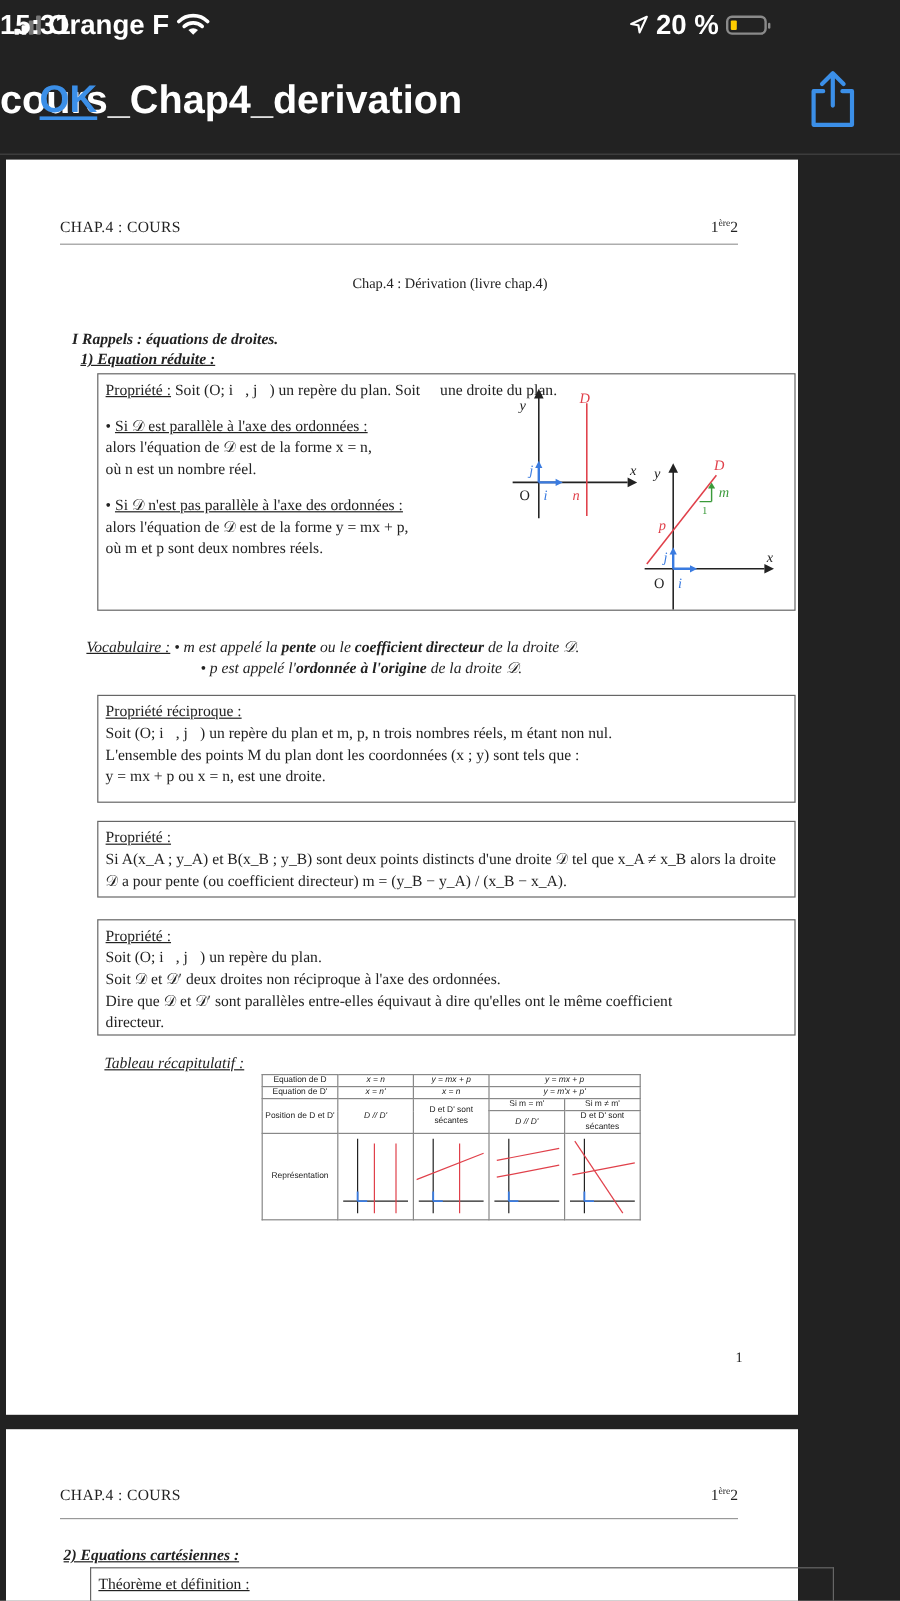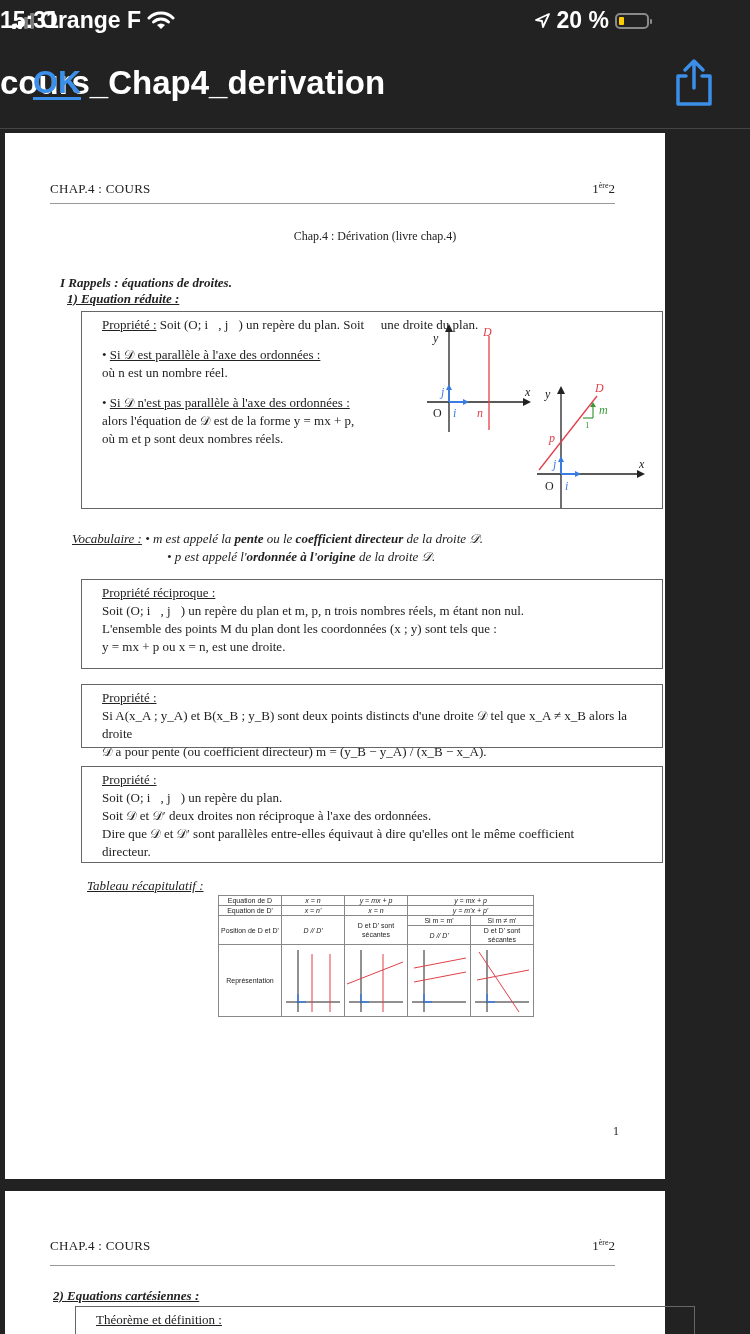--- a/index.html
+++ b/index.html
@@ -3,40 +3,40 @@
 <meta charset="utf-8">
 <style>
   html, body { margin:0; padding:0; }
   body { width:750px; height:1334px; background:#222222; overflow:hidden; position:relative; font-family:"Liberation Serif", serif; }
   .statusbar { position:absolute; left:0; top:0; width:653px; height:40px; color:#fff; font-family:"Liberation Sans", sans-serif; font-weight:bold; font-size:23px; }
   .sb-left { position:absolute; left:12px; top:7px; display:flex; align-items:center; gap:6px; }
   .signal { display:flex; align-items:flex-end; gap:2px; height:16px; }
   .signal span { width:4px; background:#fff; border-radius:1px; }
   .signal span.off { background:#777; }
   .sb-center { position:absolute; left:0; width:750px; top:7px; text-align:left; }
-  .sb-right { position:absolute; right:4px; top:7px; display:flex; align-items:center; gap:6px; }
+  .sb-right { position:absolute; right:14px; top:7px; display:flex; align-items:center; gap:6px; }
   .battery { width:34px; height:16px; border:2px solid #8a8a8a; border-radius:5px; position:relative; box-sizing:border-box; }
   .battery .fill { position:absolute; left:2px; top:2px; width:5px; height:8px; background:#ffcc00; border-radius:1px; }
   .battery .nub { position:absolute; right:-5px; top:4px; width:2px; height:5px; background:#8a8a8a; border-radius:1px; }
   .navbar { position:absolute; left:0; top:40px; width:750px; height:88px; border-bottom:1px solid #444; }
   .ok-btn { position:absolute; left:33px; top:24px; color:#3b8fe8; font-family:"Liberation Sans", sans-serif; font-weight:bold; font-size:32px; text-decoration:underline; text-underline-offset:4px; cursor:pointer; }
   .doc-title { position:absolute; left:0; width:750px; top:24px; text-align:left; color:#fff; font-family:"Liberation Sans", sans-serif; font-weight:bold; font-size:33px; }
   .share-btn { position:absolute; right:34px; top:18px; width:44px; height:50px; cursor:pointer; }
   .page { position:absolute; left:5px; width:660px; background:#fff; color:#222; }
   .page1 { top:133px; height:1046px; }
   .page2 { top:1191px; height:160px; }
   .hdr-left { position:absolute; left:45px; font-size:13px; letter-spacing:0.3px; }
   .hdr-right { position:absolute; right:50px; font-size:13px; }
   .hdr-rule { position:absolute; left:45px; right:50px; height:1px; background:#999; }
   .title { position:absolute; left:0; width:740px; text-align:center; font-size:12px; font-weight:normal; }
   .abs { position:absolute; font-size:13px; line-height:17px;font-style:italic; }
   .u { text-decoration:underline; }
   .b { font-weight:bold; }
   .i { font-style:italic; }
-  .box { position:absolute; border:1.5px solid #666; box-sizing:border-box; padding:4px 20px; font-size:13px; line-height:18px; }
+  .box { position:absolute; border:1.5px solid #666; box-sizing:border-box; padding:4px 6px; font-size:13px; line-height:18px; }
   .box p { margin:0; }
   .gap { height:12px; }
   table.recap { position:absolute; border-collapse:collapse; font-family:"Liberation Sans", sans-serif; font-size:7px; line-height:9px; }
   table.recap td { border:1px solid #888; text-align:center; padding:0 2px; }
   table.recap td.lbl { width:66px; }
   .pagenum { position:absolute; right:46px; top:991px; font-size:12px; }
 </style>
 </head>
 <body>
 
@@ -84,20 +84,21 @@
 
   <div class="title" style="top:96px">Chap.4 : Dérivation (livre chap.4)</div>
 
   <div class="abs b" style="left:55px;top:141px"><span>I Rappels : équations de droites.</span></div>
   <div class="abs b u" style="left:62px;top:157px">1)  Equation réduite :</div>
 
   <div class="box" style="left:76px;top:178px;width:582px;height:198px">
     <p><span class="u">Propriété :</span><span> Soit (O; i⃗, j⃗) un repère du plan. Soit 𝒟  une droite du plan.</span></p>
     <div class="gap"></div>
     <p>• <span class="u">Si 𝒟 est parallèle à l'axe des ordonnées :</span></p>
+    <p>alors l'équation de 𝒟 est de la forme x = n,</p>
     <p>où n est un nombre réel.</p>
     <div class="gap"></div>
     <p>• <span class="u">Si 𝒟 n'est pas parallèle à l'axe des ordonnées :</span></p>
     <p>alors l'équation de 𝒟 est de la forme y = mx + p,</p>
     <p>où m et p sont deux nombres réels.</p>
 
     <svg style="position:absolute;left:345px;top:10px" width="110" height="110" viewBox="0 0 110 110">
       <line x1="0" y1="80" x2="96" y2="80" stroke="#222" stroke-width="1.3"></line>
         <path d="M96 76 L104 80 L96 84 Z" fill="#222"></path>
       <line x1="22" y1="110" x2="22" y2="8" stroke="#222" stroke-width="1.3"></line>

